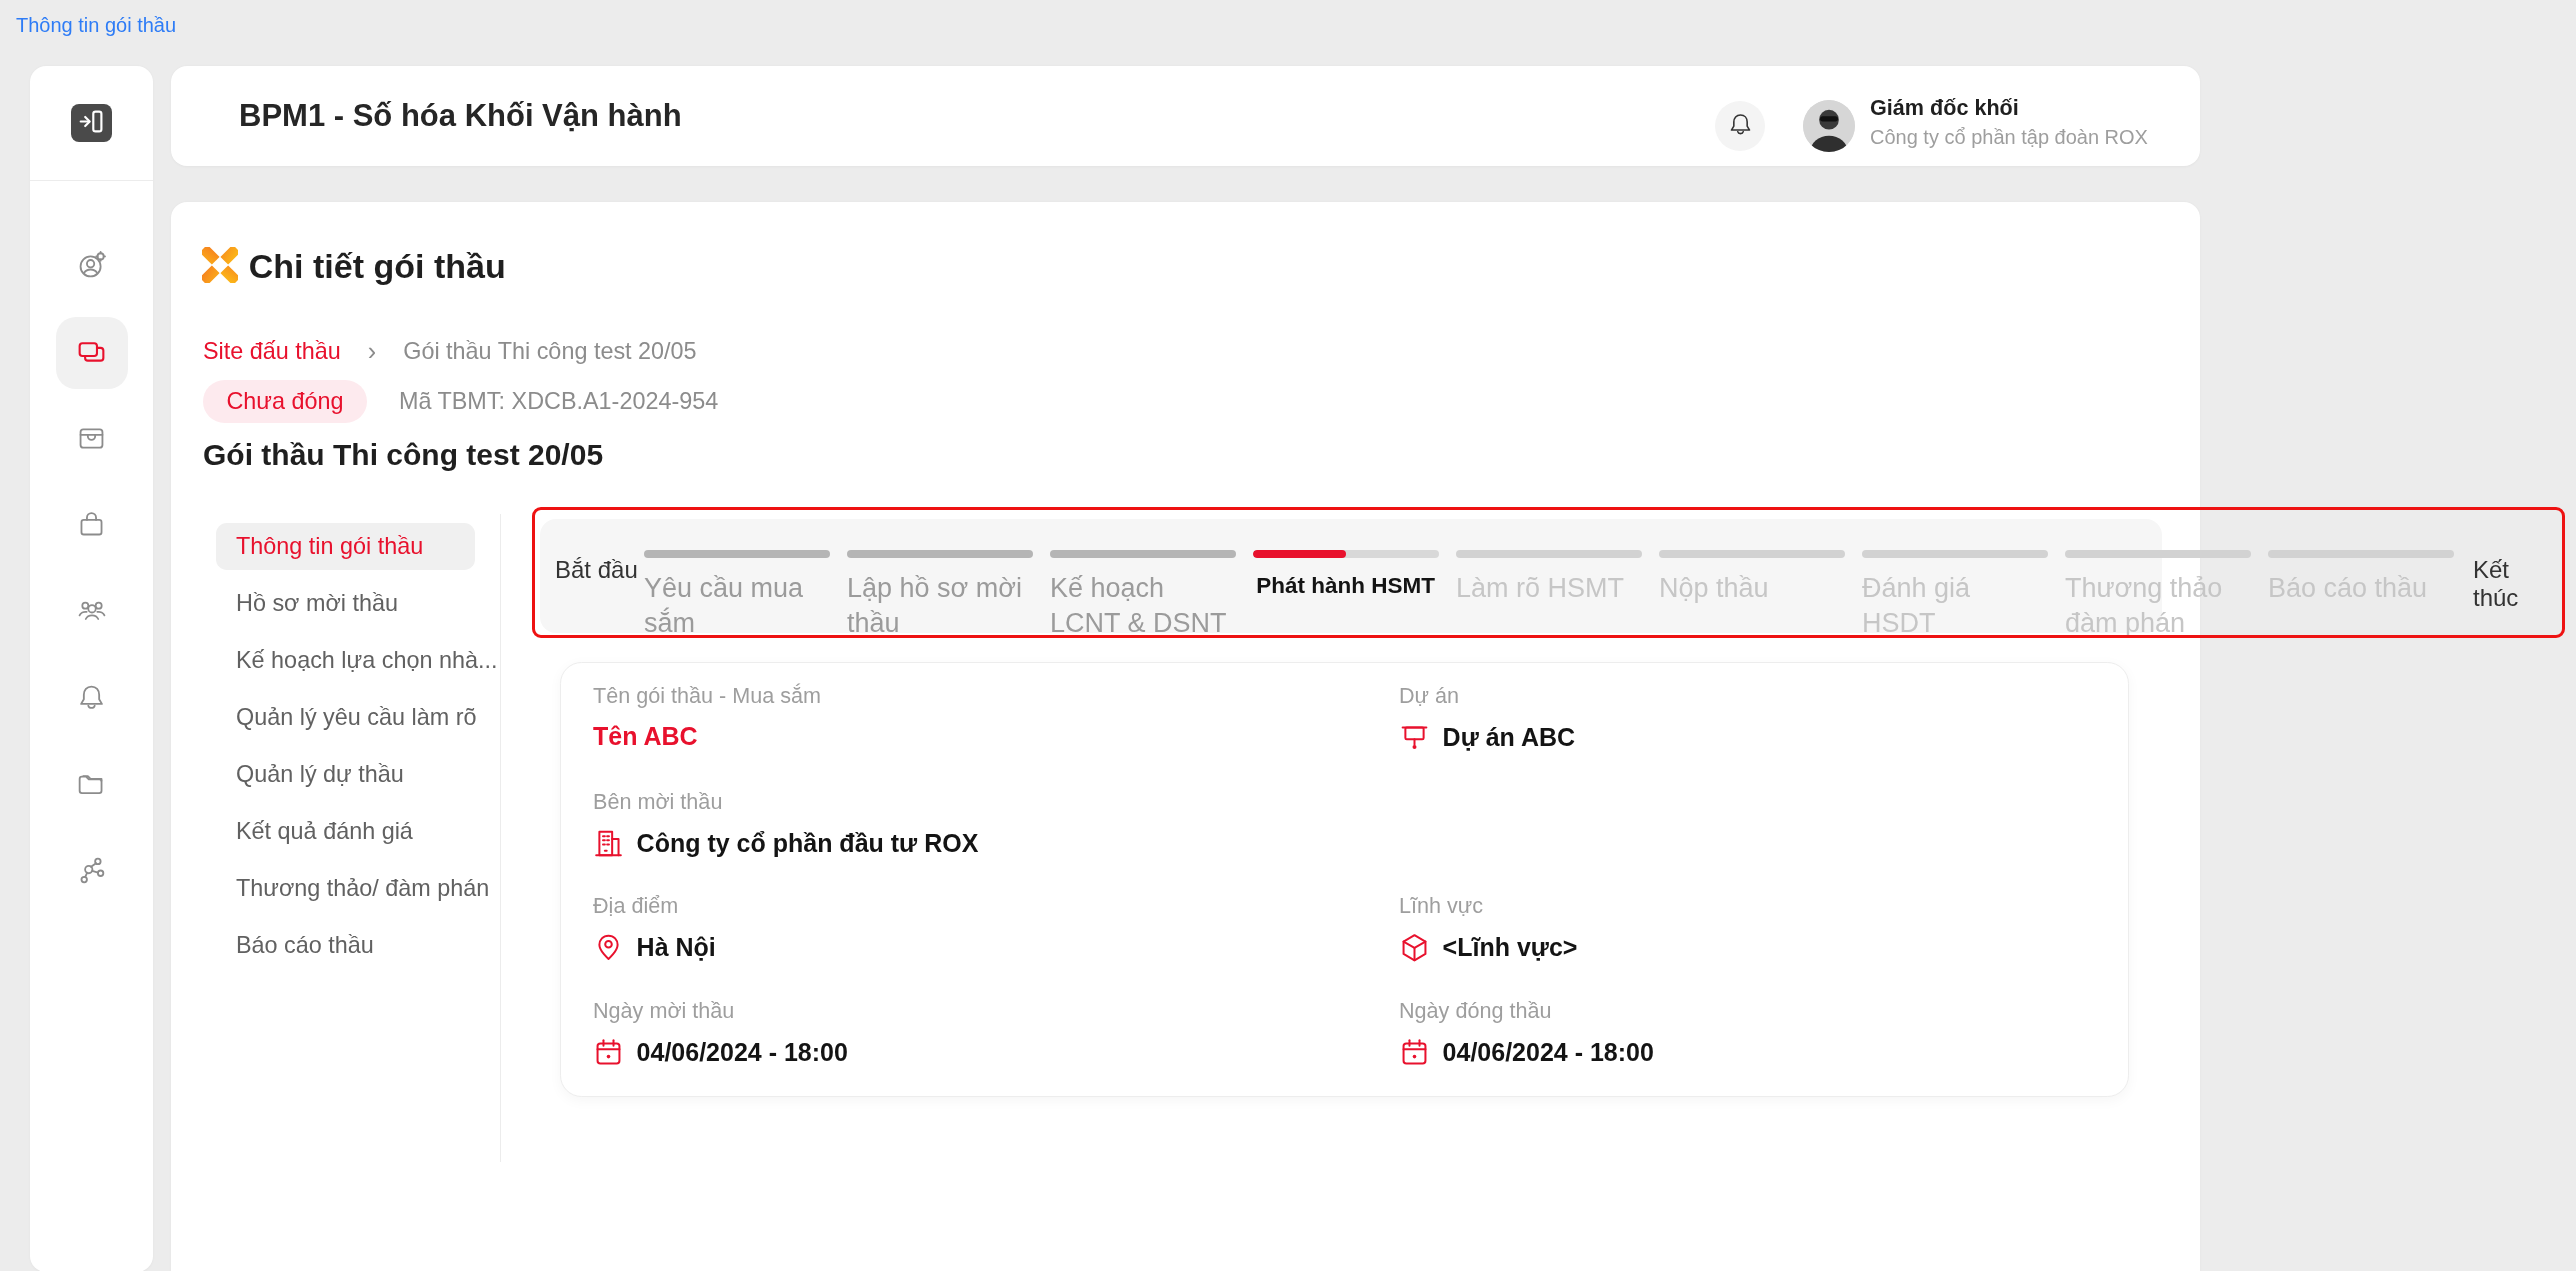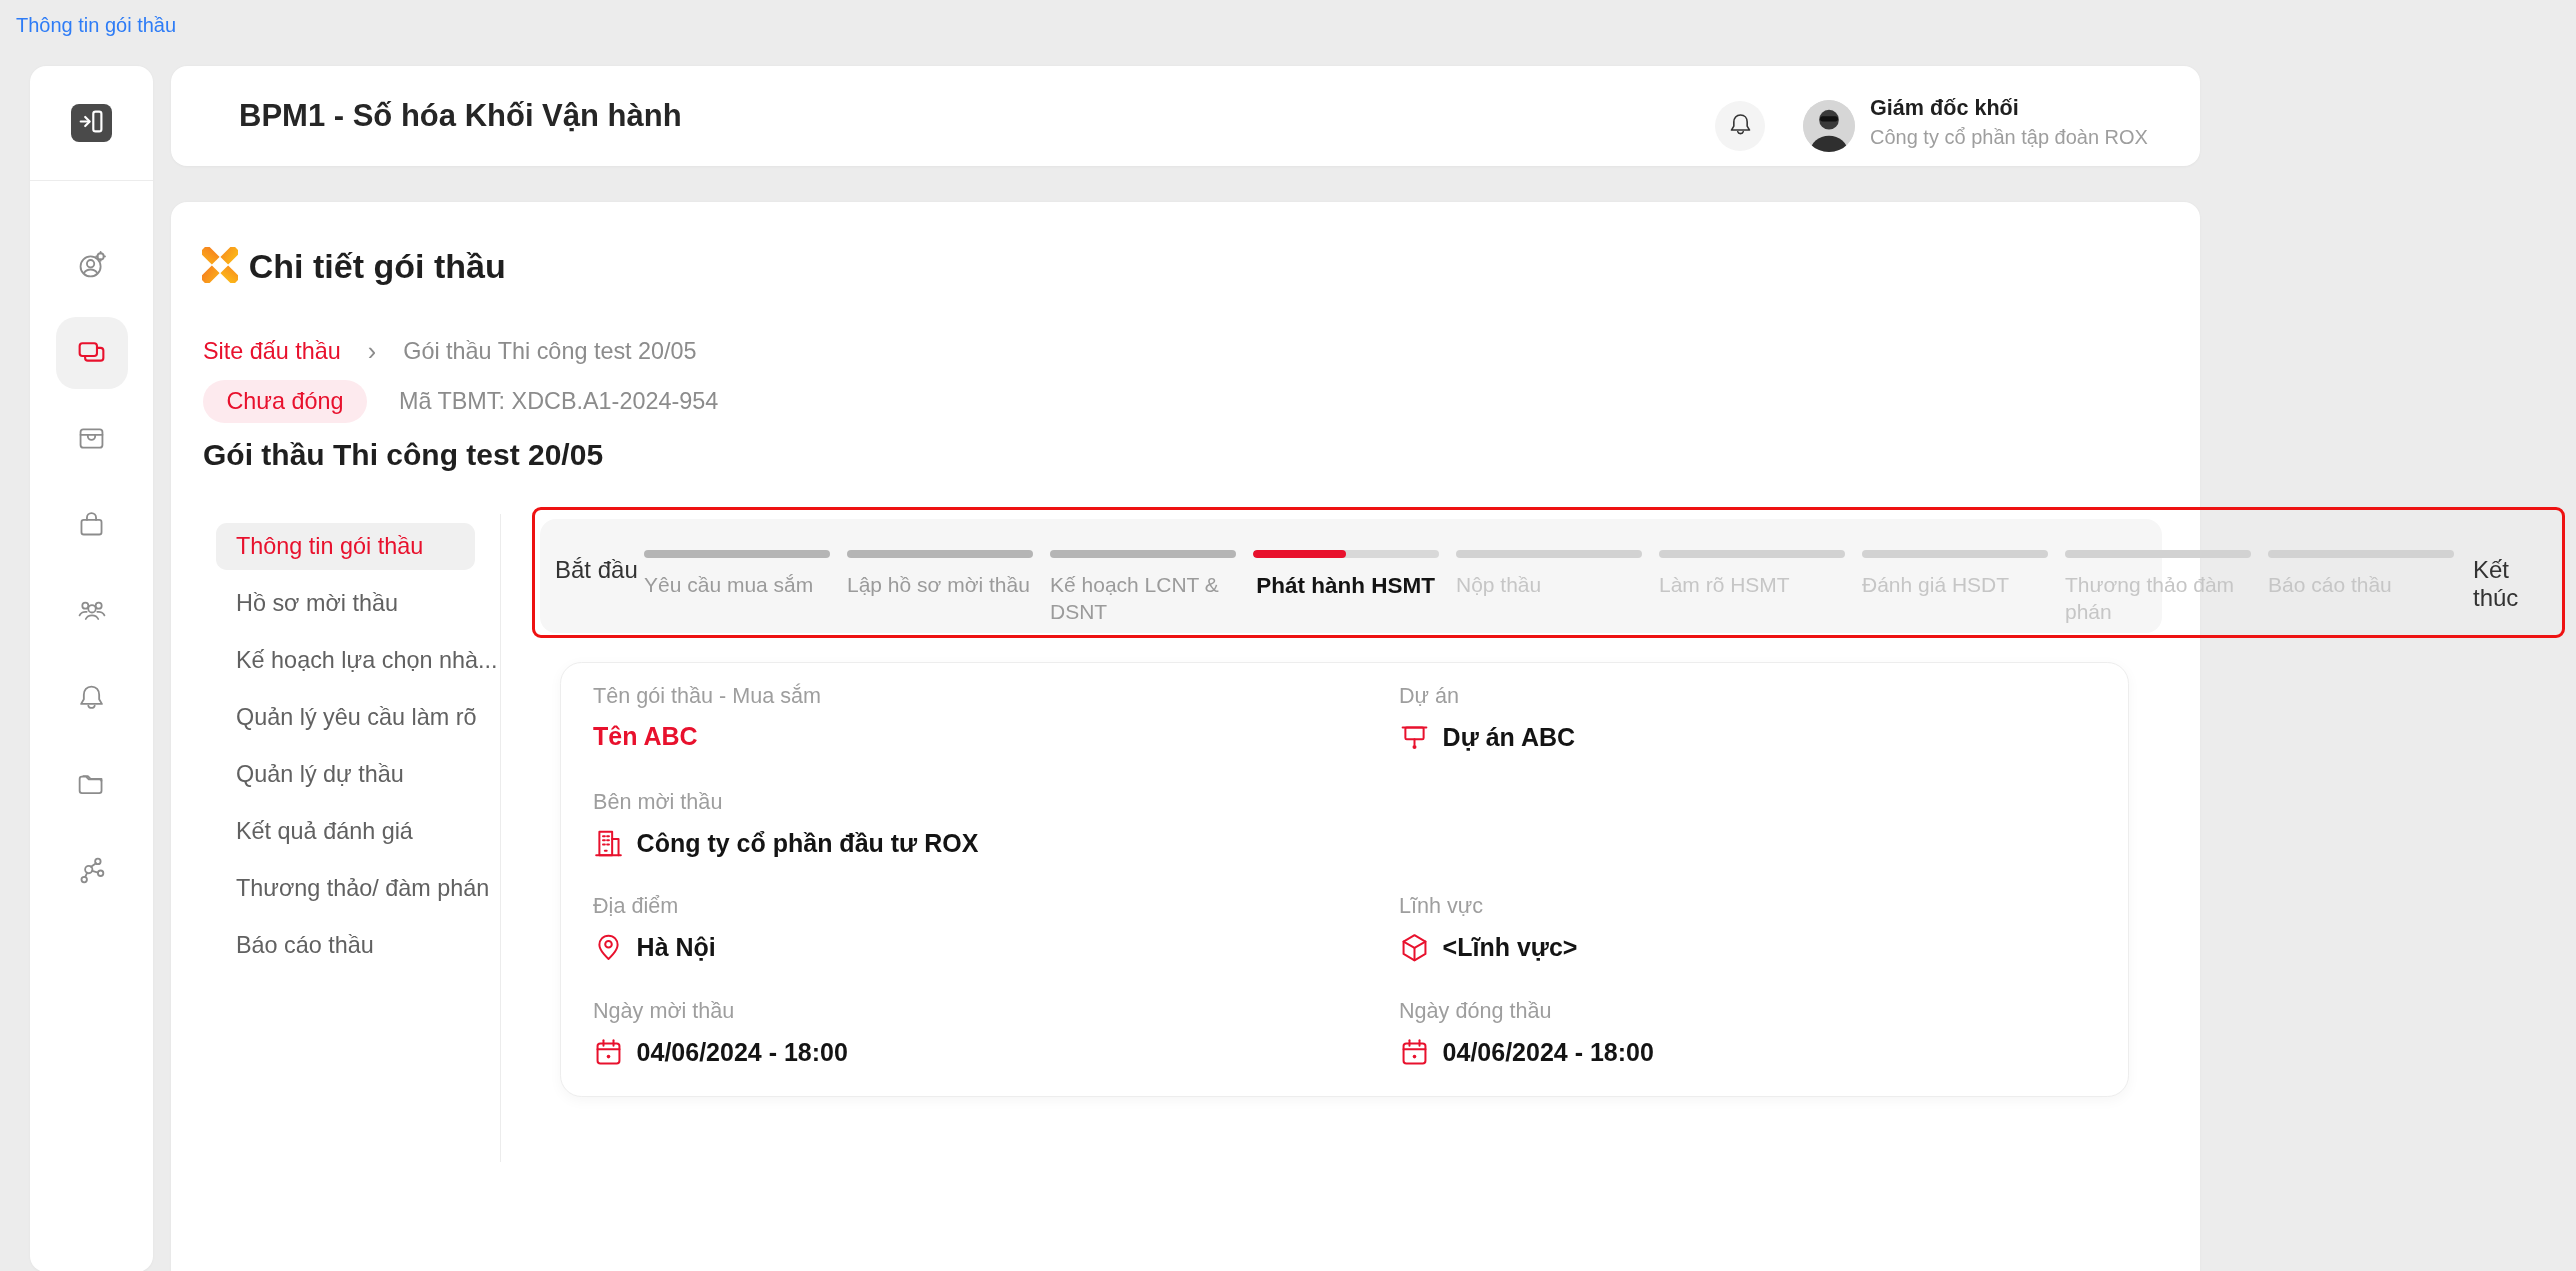--- a/index.html
+++ b/index.html
@@ -68,21 +68,21 @@
   .stepper-panel { position:absolute; left:369px; top:317px; width:1622px; height:114px; background:#f6f6f6; border-radius:16px; }
   .start-label { position:absolute; left:384px; top:354px; font-size:24px; font-weight:500; color:#333; }
   .end-label { position:absolute; left:2302px; top:354px; font-size:24px; font-weight:500; color:#333; }
   .steps-row { position:absolute; left:473px; top:348px; display:flex; }
   .step { width:203px; }
   .step .bar { width:186px; height:8px; border-radius:4.5px; }
   .step.done .bar { background:#b5b5b5; }
   .step.todo .bar { background:#d2d2d2; }
   .step.current .bar { background:#d8d8d8; position:relative; overflow:hidden; }
   .step.current .bar .fill { position:absolute; left:0; top:0; bottom:0; width:50%; background:#e8112d; border-radius:4.5px; }
-  .step .step-label { margin-top:12.6px; width:185px; font-size:21px; line-height:1.3; }
+  .step .step-label { margin-top:12.6px; width:185px; font-size:27px; line-height:1.3; }
   .step.done .step-label { color:#9b9b9b; }
   .step.todo .step-label { color:#c6c6c6; }
   .step.current .step-label { color:#141414; font-weight:600; font-size:22.5px;text-align:center; }
 
   .annotation { position:absolute; left:361px; top:305px; width:2033px; height:131px;
                 border:3.6px solid #ee1212; border-radius:9px; pointer-events:none; z-index:40; }
 
   
   .detail-card { position:absolute; left:389px; top:460px; width:1569px; height:435px; background:#fff;
                  border:0.9px solid #ededed; border-radius:21.6px; box-shadow:0 3.6px 12.6px rgba(0,0,0,.04); }
@@ -284,25 +284,25 @@
       <div class="step-label">Kế hoạch LCNT &amp; DSNT</div>
     </div>
     <div class="step current">
       <div class="bar">
           <div class="fill" style="width: 50%;"></div>
         </div>
       <div class="step-label">Phát hành HSMT</div>
     </div>
     <div class="step todo">
       <div class="bar"></div>
+      <div class="step-label">Làm rõ HSMT</div>
+    </div>
+    <div class="step todo">
+      <div class="bar"></div>
       <div class="step-label">Nộp thầu</div>
-    </div>
-    <div class="step todo">
-      <div class="bar"></div>
-      <div class="step-label">Làm rõ HSMT</div>
     </div>
     <div class="step todo">
       <div class="bar"></div>
       <div class="step-label">Đánh giá HSDT</div>
     </div>
     <div class="step todo">
       <div class="bar"></div>
       <div class="step-label">Thương thảo đàm phán</div>
     </div>
     <div class="step todo">

